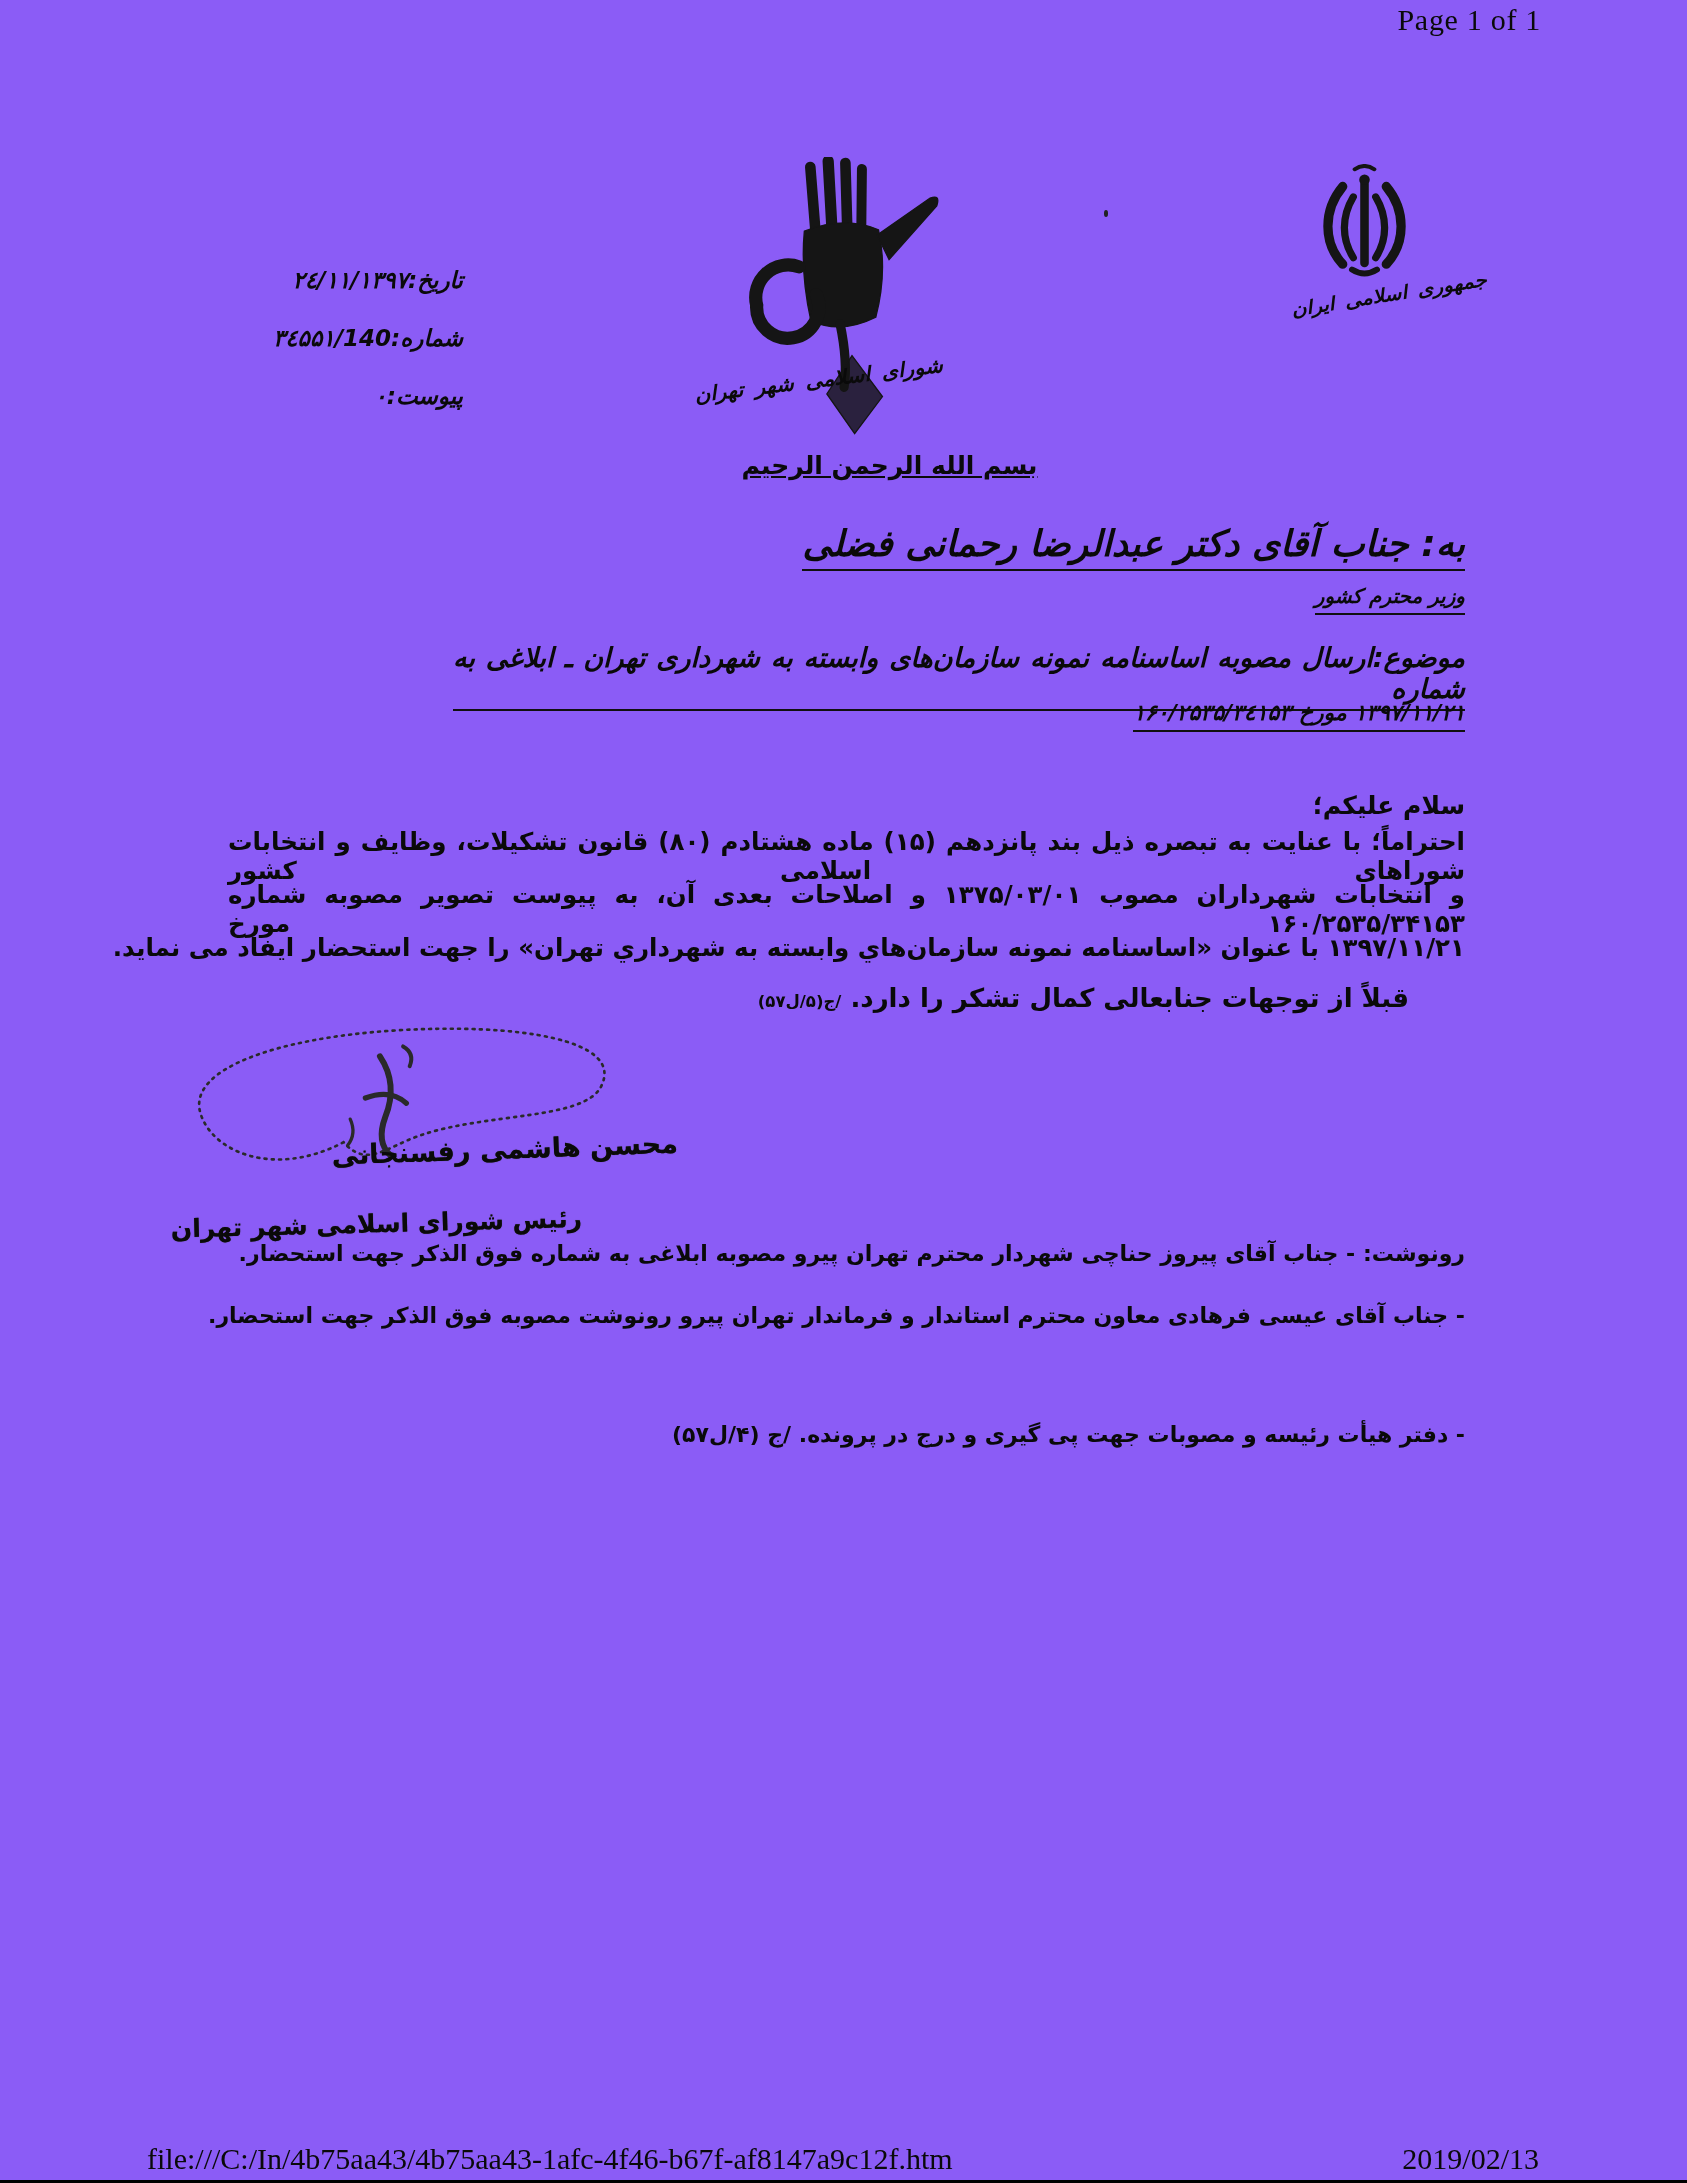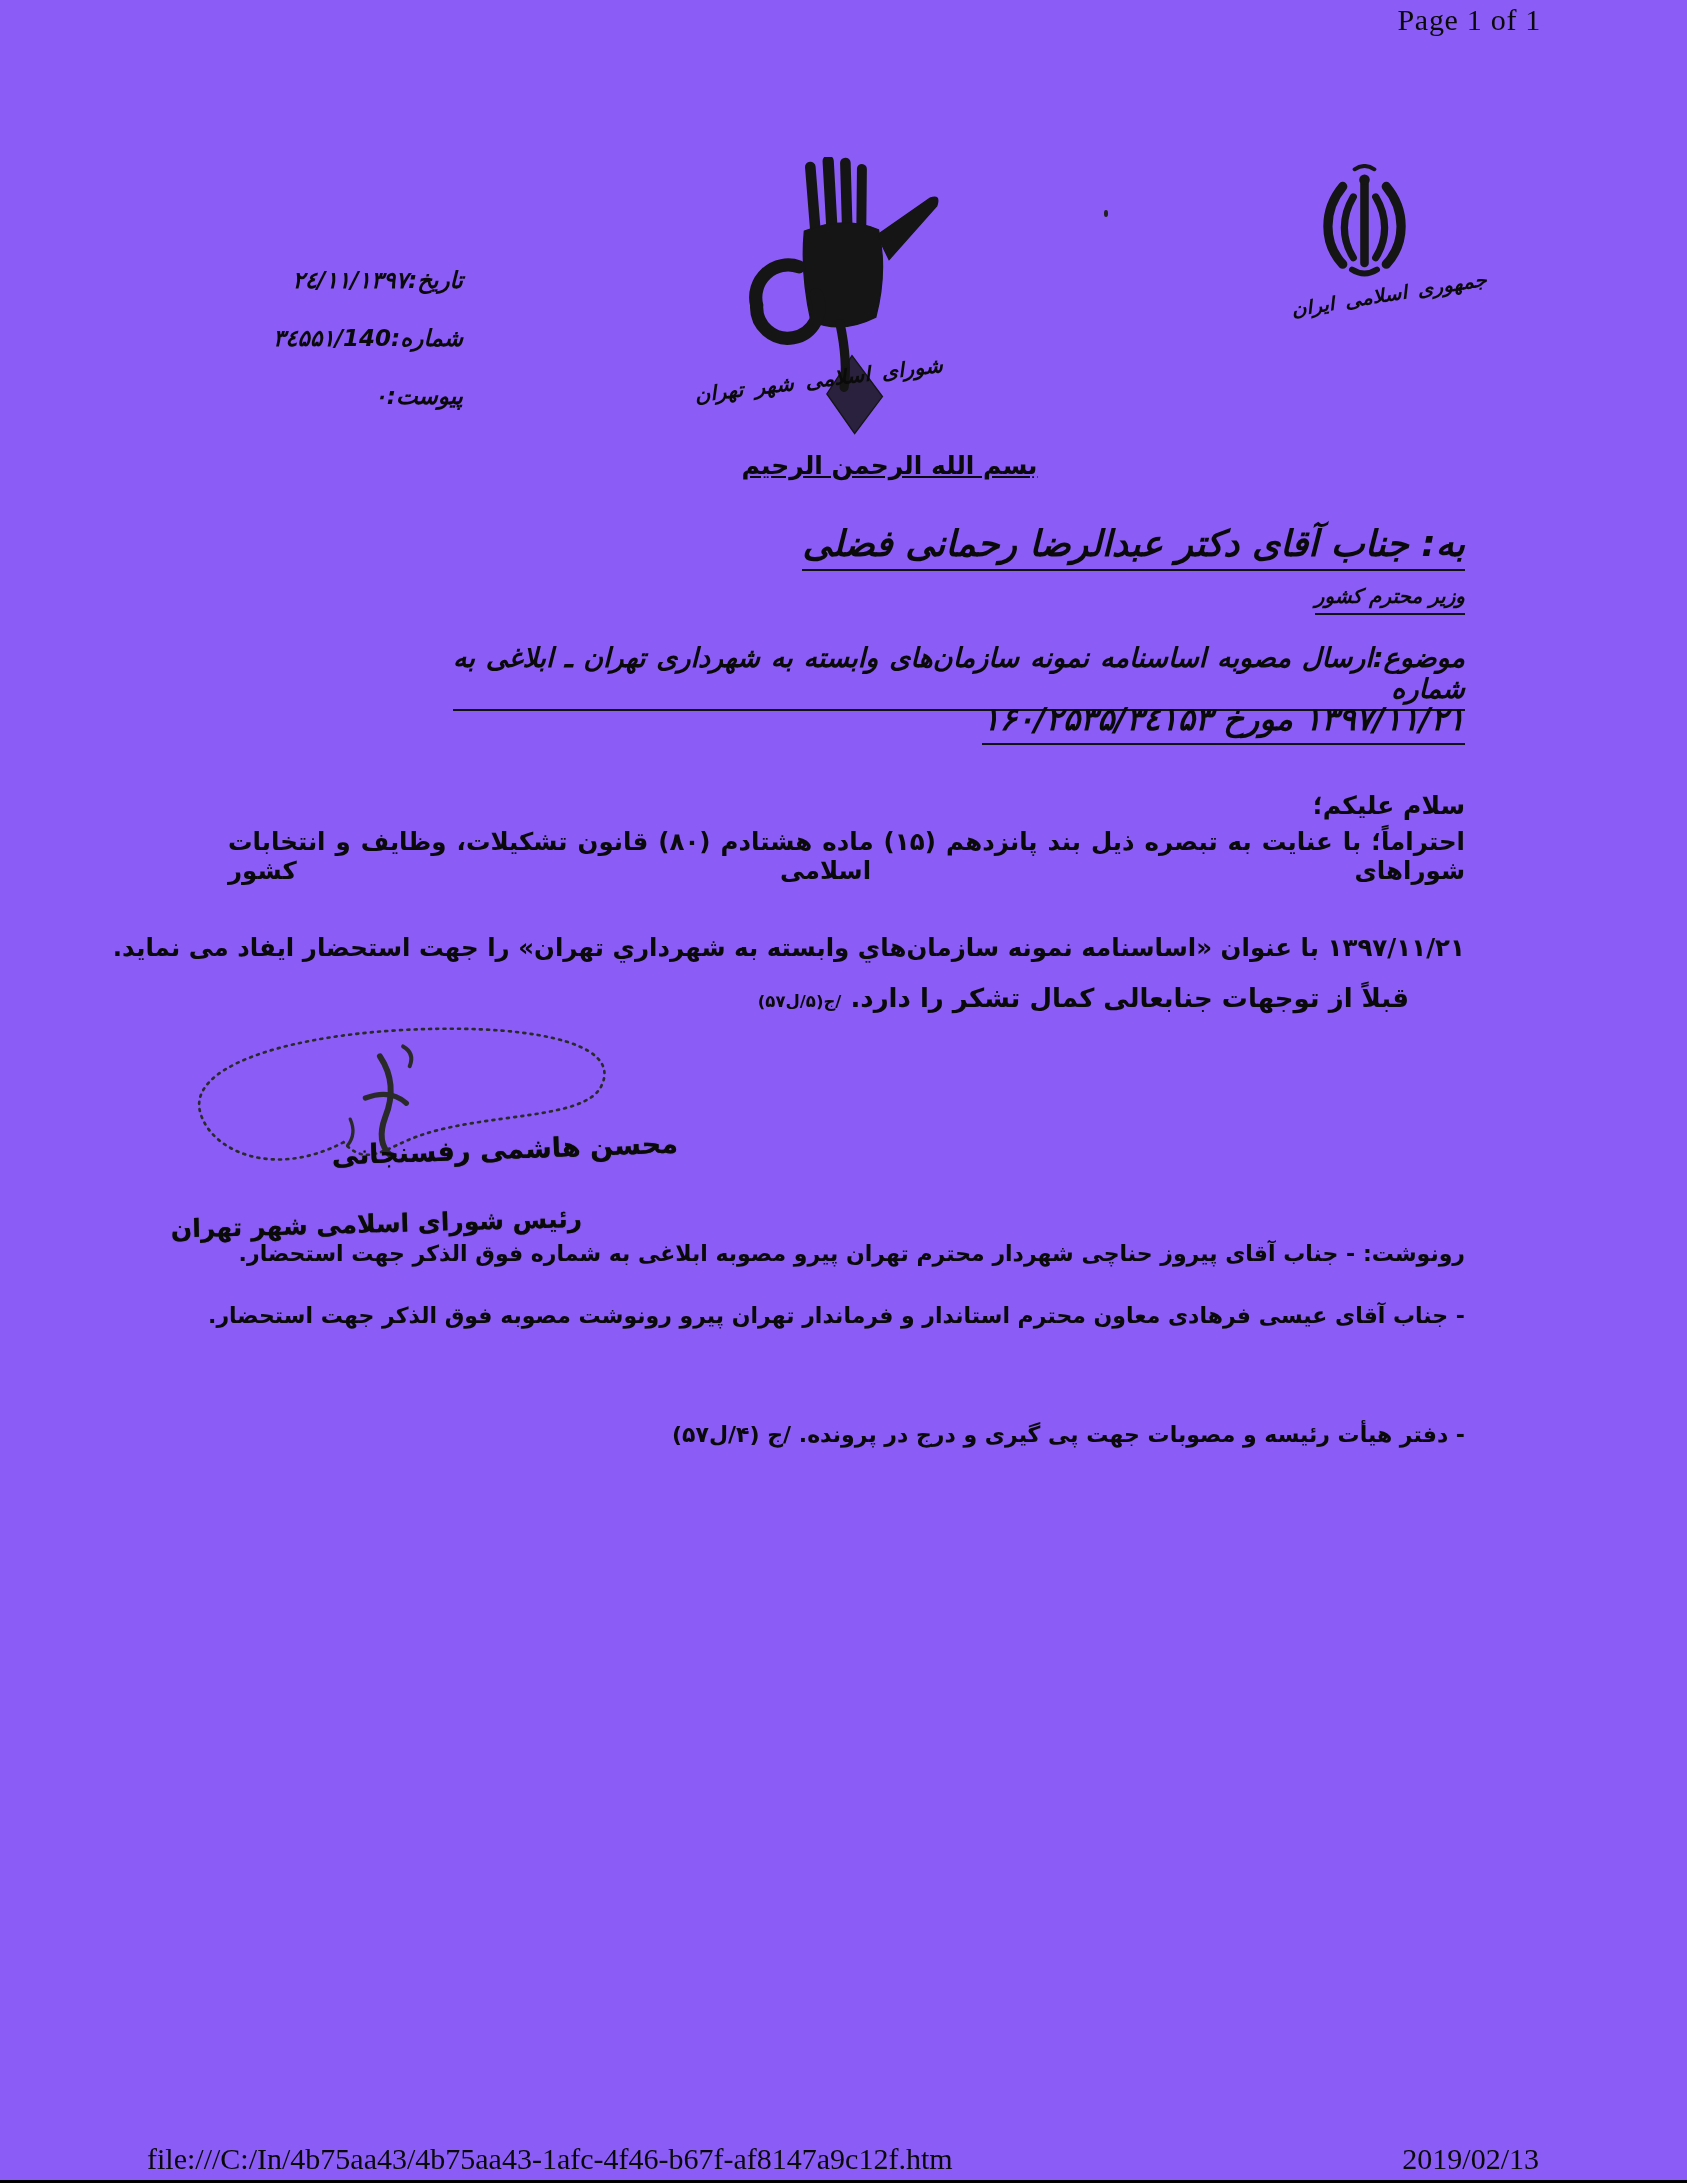--- a/index.html
+++ b/index.html
@@ -30,21 +30,21 @@
 
   .basmala{left:691px; top:451px; width:397px; text-align:center;
         font-size:25px; font-weight:bold;text-decoration:underline;}
 
   .uline{border-bottom:2.6px solid #101010; padding-bottom:5.3px;}
   .to-line{top:523px; right:222px; font-size:36px; font-weight:bold; font-style:italic;}
   .to-title{top:584px; right:222px; font-size:20px; font-weight:bold; font-style:italic;}
 
   .subject1{top:642px; right:222px; width:1012px; font-size:27px; font-weight:bold;
         font-style:italic; text-align:justify; text-align-last:justify;}
-  .subject2{top:700px; right:222px; font-size:32px; font-weight:bold; font-style:italic;}
+  .subject2{top:700px; right:222px; font-size:22px; font-weight:bold; font-style:italic;}
 
   .salutation{top:791px; right:222px; font-size:25px; font-weight:bold;}
   .body-line{left:228px; width:1237px; font-size:24.5px; font-weight:bold;
         text-align:justify; text-align-last:justify;}
   .body-l1{top:827px;}
   .body-l2{top:880px;}
   .body-l3{top:933px; right:222px; left:auto; width:auto; text-align:right;
         text-align-last:auto; white-space:nowrap;}
   .closing{top:983px; right:278px; font-size:26px; font-weight:bold;}
   .closing-ref{font-size:16.5px; font-weight:bold;}
@@ -112,20 +112,21 @@
 
   <div class="abs to-line uline fa nowrap">به: جناب آقای دکتر عبدالرضا رحمانی فضلی</div>
   <div class="abs to-title uline fa nowrap">وزیر محترم کشور</div>
 
   <div class="abs subject1 uline fa">موضوع:ارسال مصوبه اساسنامه نمونه سازمان‌های وابسته به شهرداری تهران ـ ابلاغی به شماره</div>
   <div class="abs subject2 uline fa nowrap">۱۳۹۷/۱۱/۲۱ مورخ ۱۶۰/۲۵۳۵/۳٤۱۵۳</div>
 
   <div class="abs salutation fa nowrap">سلام علیکم؛</div>
 
   <div class="abs body-line body-l1 fa">احتراماً؛ با عنایت به تبصره ذیل بند پانزدهم (۱۵) ماده هشتادم (۸۰) قانون تشکیلات، وظایف و انتخابات شوراهای اسلامی کشور</div>
+  <div class="abs body-line body-l2 fa">و انتخابات شهرداران مصوب ۱۳۷۵/۰۳/۰۱ و اصلاحات بعدی آن، به پیوست تصویر مصوبه شماره ۱۶۰/۲۵۳۵/۳۴۱۵۳ مورخ</div>
   <div class="abs body-line body-l3 fa">۱۳۹۷/۱۱/۲۱ با عنوان «اساسنامه نمونه سازمان‌هاي وابسته به شهرداري تهران» را جهت استحضار ایفاد می نماید.</div>
 
   <div class="abs closing fa nowrap">
     <span>قبلاً از توجهات جنابعالی کمال تشکر را دارد.</span>
     <span class="closing-ref">/ج(۵/ل۵۷)</span>
   </div>
 
   <svg class="abs sig-svg" width="509" height="185" viewBox="0 0 770 280">
     <g fill="none" stroke="#2a2a2a" stroke-linecap="round">
       <path d="M255,185 C150,240 55,200 38,140 C20,75 150,28 330,16 C520,4 680,30 645,100 C620,152 470,140 370,175 C320,192 290,225 255,185" stroke-width="4" stroke-dasharray="3 8"></path>

